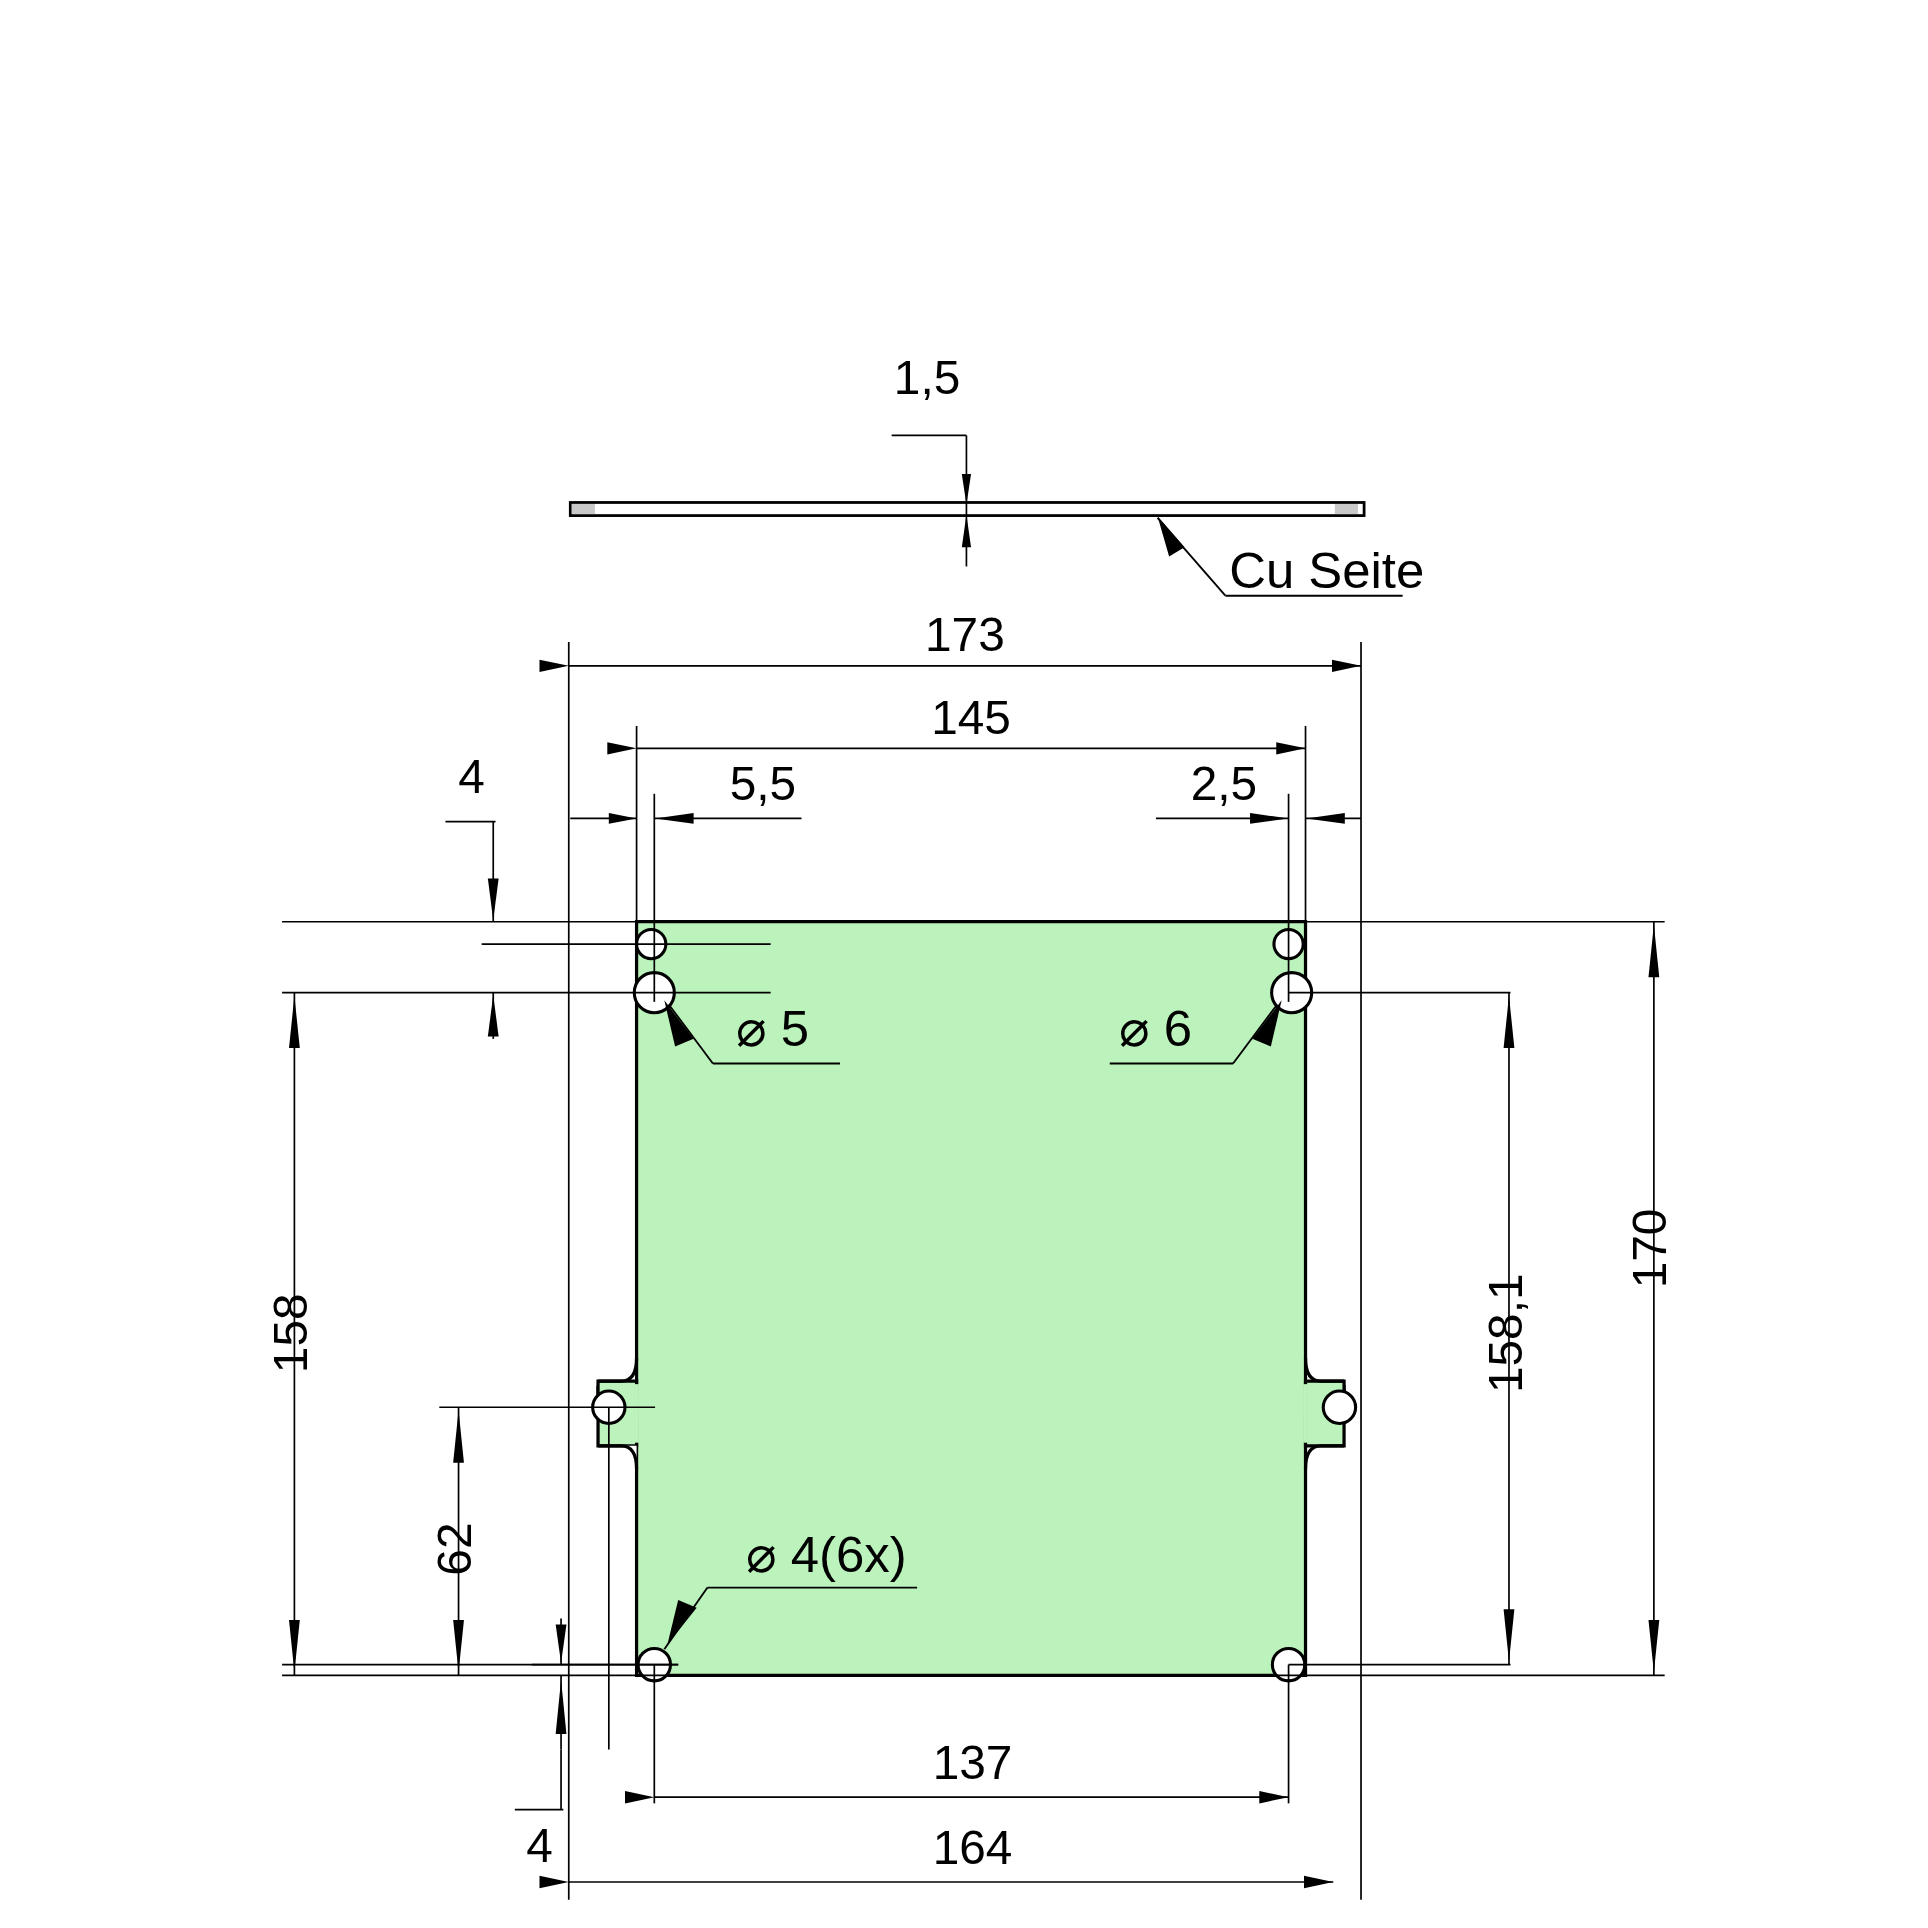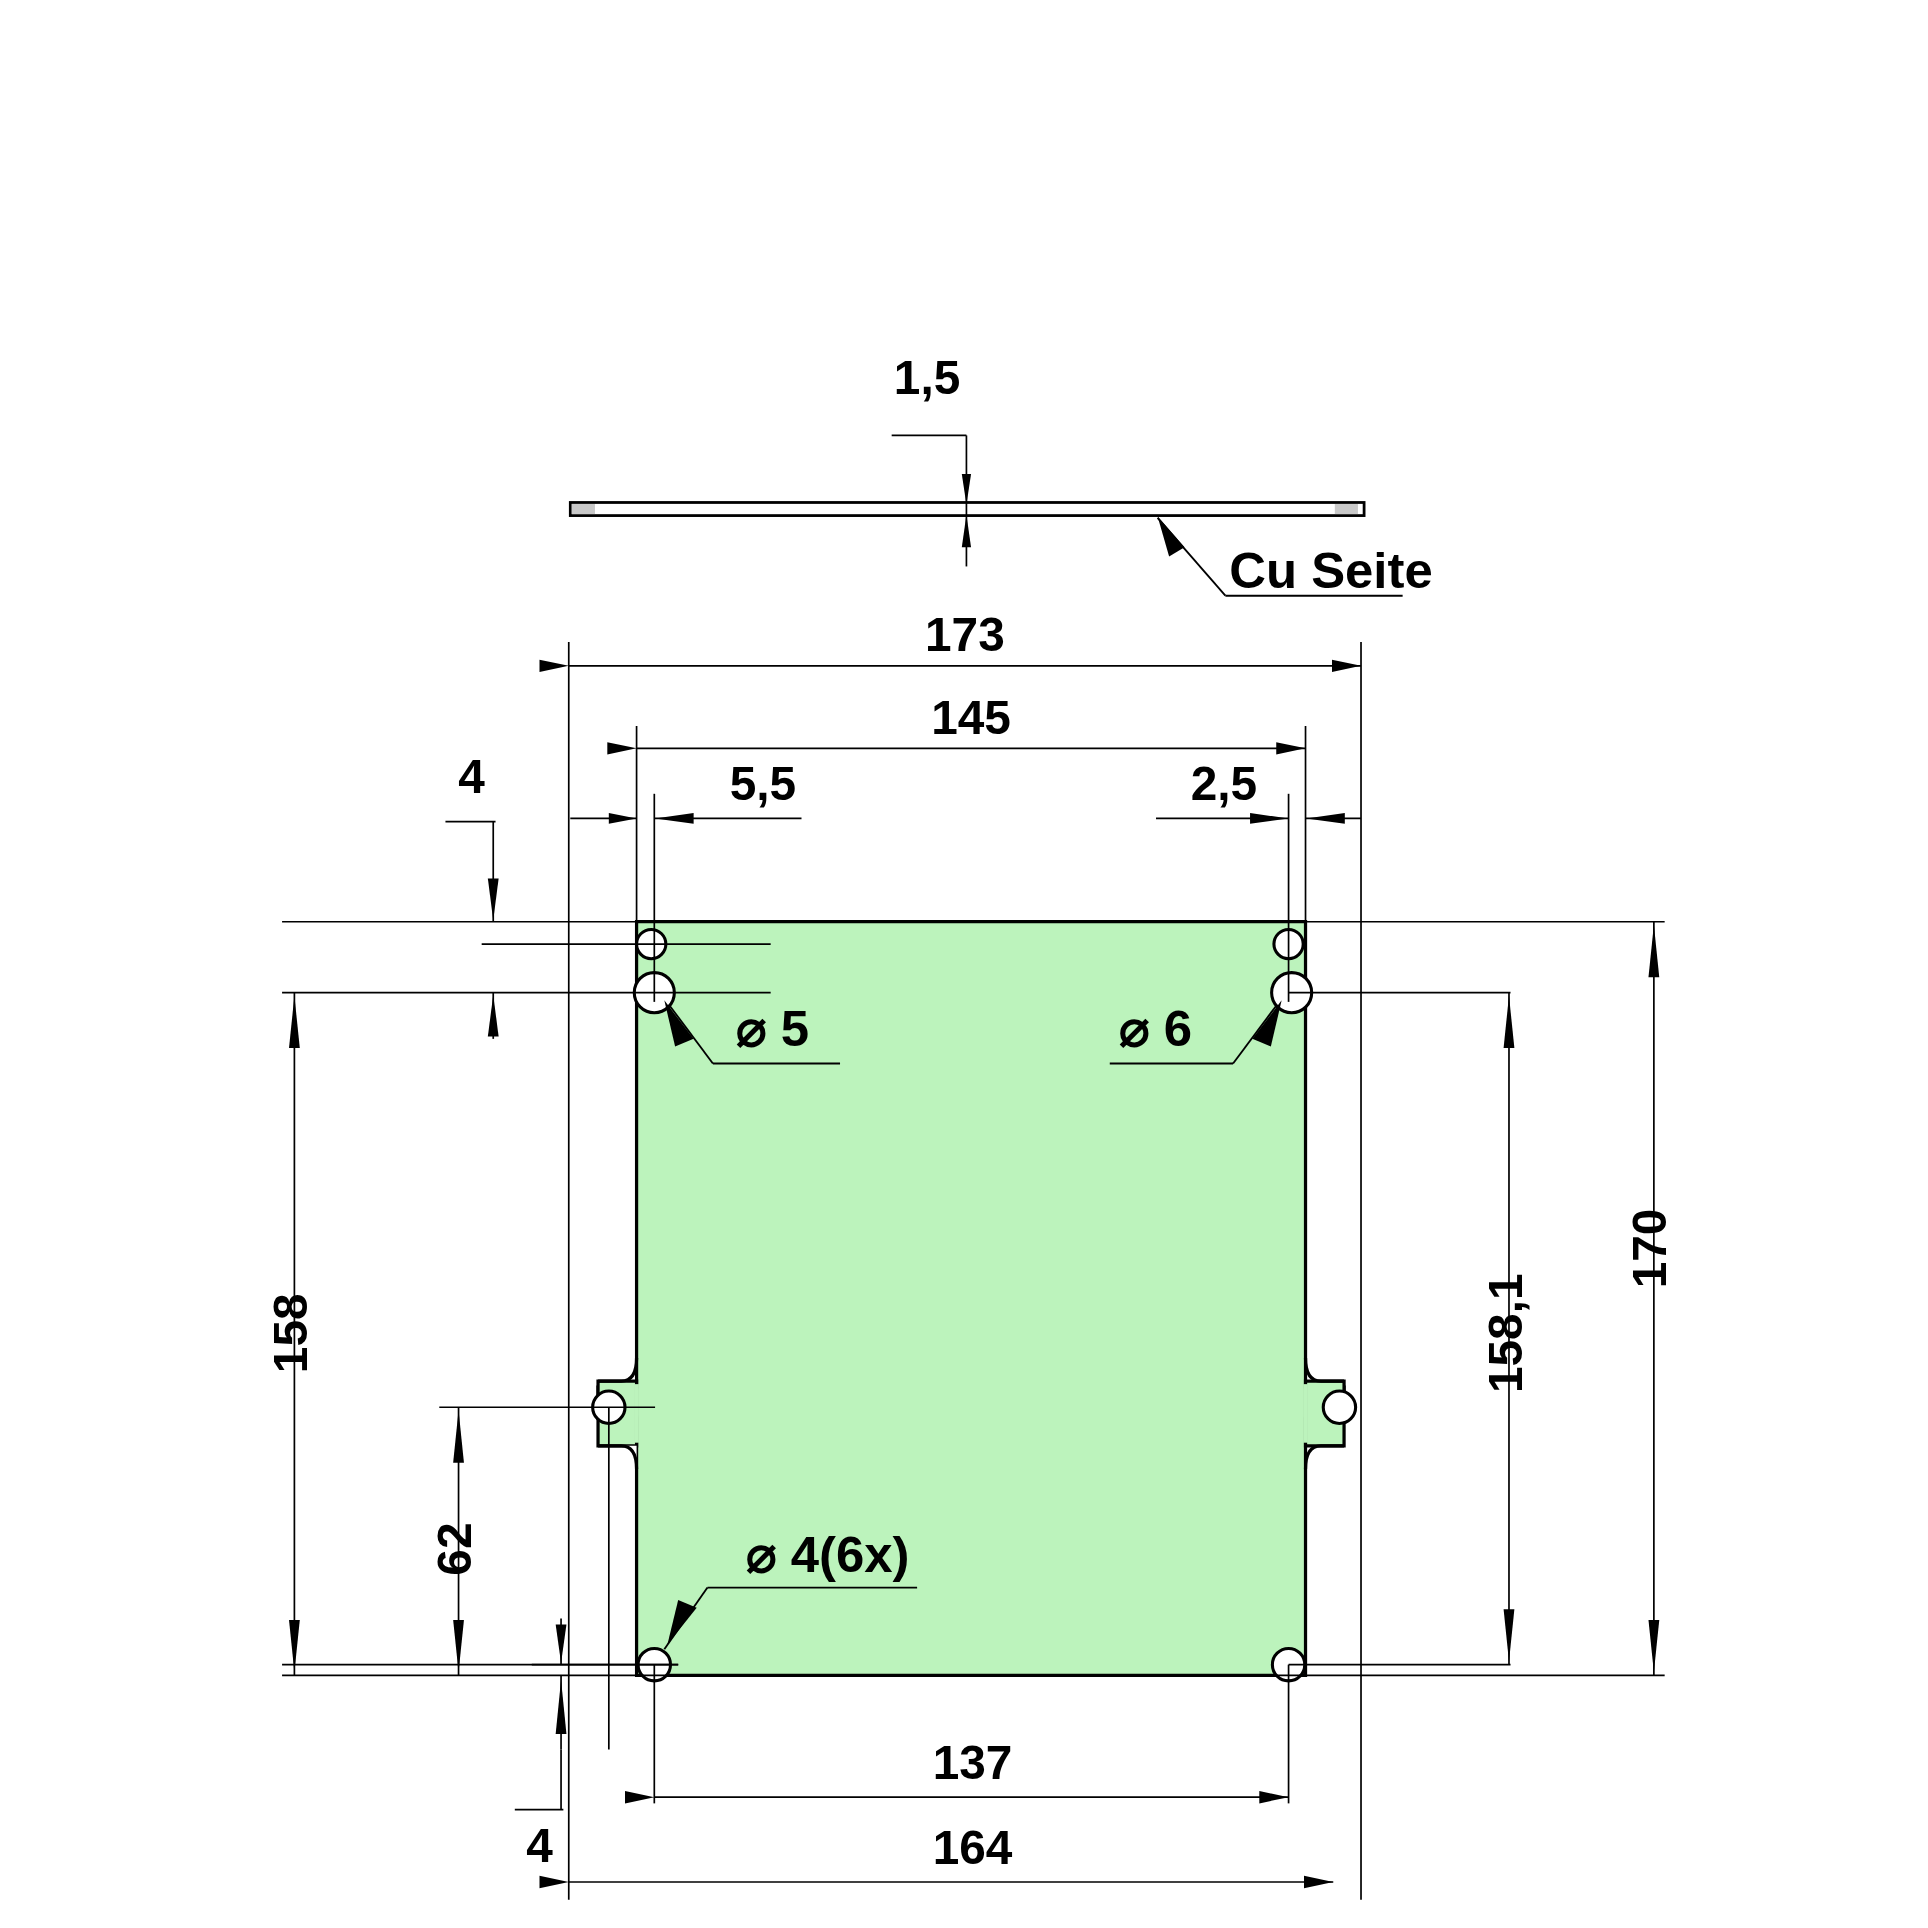--- a/index.html
+++ b/index.html
@@ -10,21 +10,20 @@
   }
   body {
     font-family: "Liberation Sans", sans-serif;
   }
   #stage {
     position: relative;
     width: 1906px;
     height: 1929px;
     background: #ffffff;
     overflow: hidden;
-    font-weight: bold;
   }
   #drawing {
     position: absolute;
     left: 0;
     top: 0;
     width: 1929px;
     height: 1929px;
   }
   .dimtext {
     font-family: "Liberation Sans", sans-serif;

